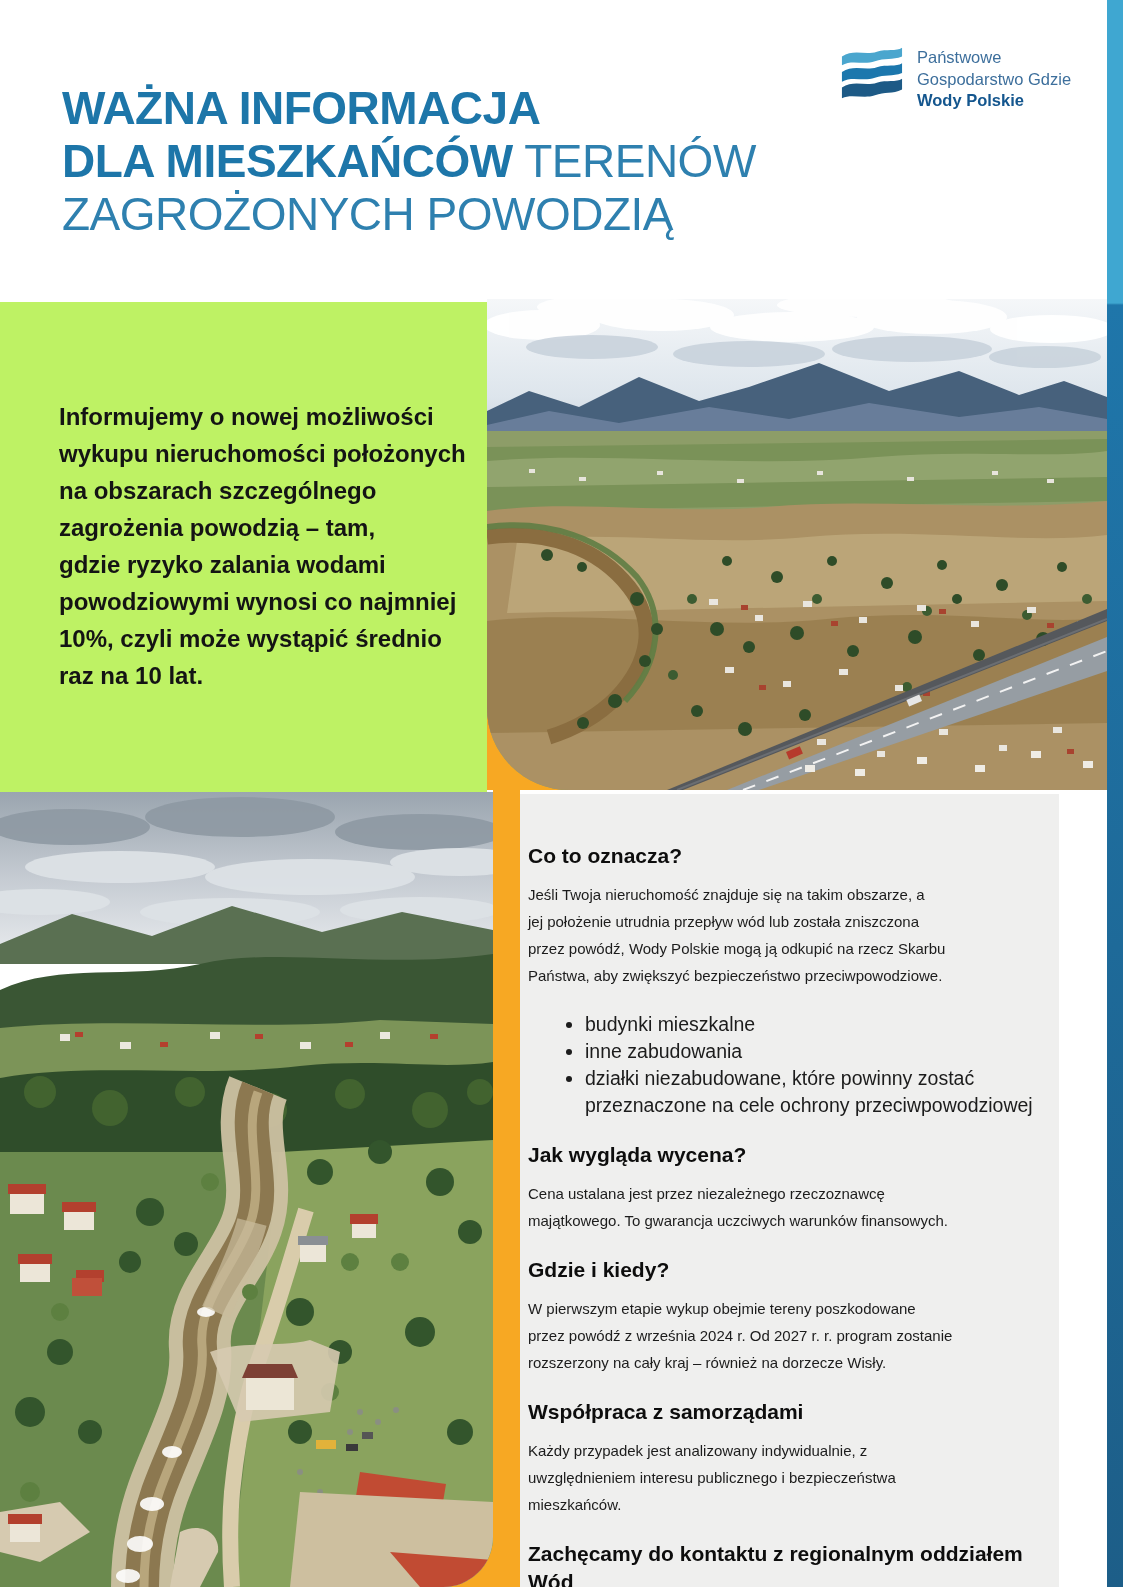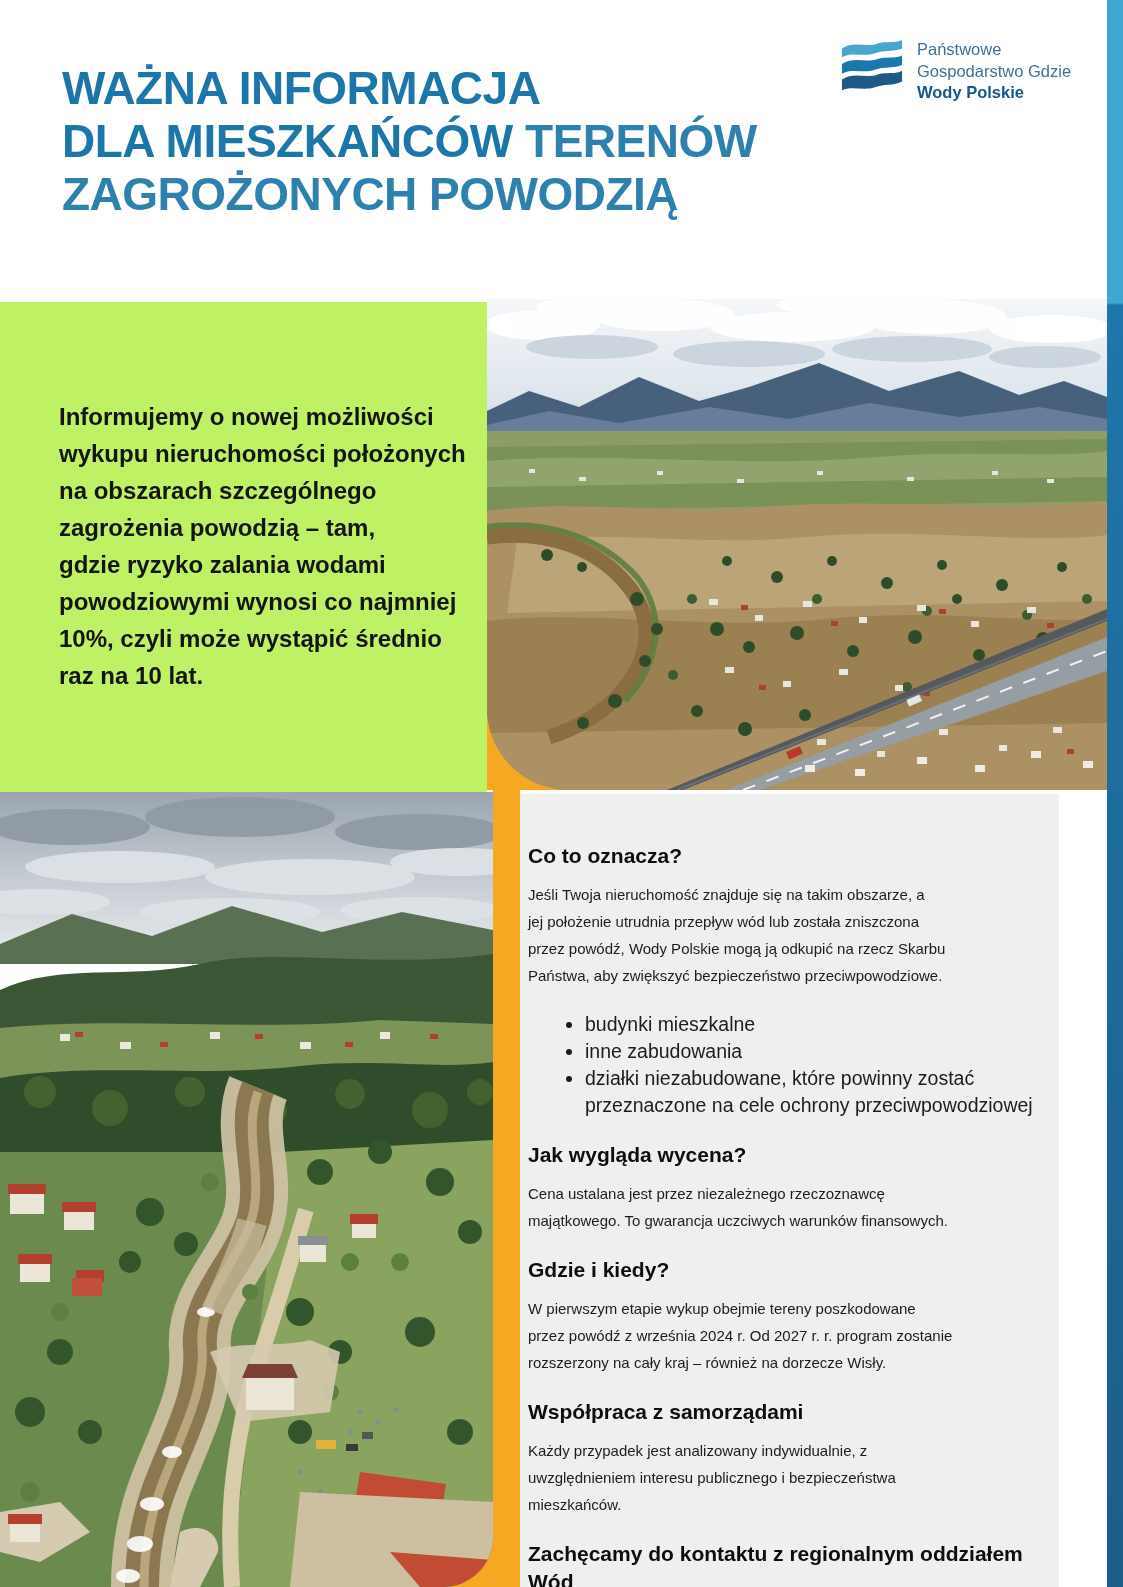--- a/index.html
+++ b/index.html
@@ -1,24 +1,24 @@
 <!DOCTYPE html>
 <html lang="pl"><head>
 <meta charset="utf-8">
 <style>
   html,body{margin:0;padding:0;}
   body{width:1123px;height:1587px;background:#ffffff;font-family:"Liberation Sans","DejaVu Sans",sans-serif;position:relative;overflow:hidden;}
   .page{position:absolute;inset:0;width:1123px;height:1587px;}
 
   
-  .title{position:absolute;left:62px;top:62px;margin:0;font-size:46px;line-height:53px;color:#1d76a9;letter-spacing:-0.5px;font-weight:normal;}
+  .title{position:absolute;left:62px;top:82px;margin:0;font-size:46px;line-height:53px;color:#1d76a9;letter-spacing:-0.5px;font-weight:normal;}
   .title .tb{font-weight:bold;}
-  .title .tl{font-weight:bold;opacity:.92;}
-
-  .logo{position:absolute;left:840px;top:36px;display:flex;align-items:flex-start;gap:13px;}
+  .title .tl{font-weight:normal;opacity:.92;}
+
+  .logo{position:absolute;left:840px;top:44px;display:flex;align-items:flex-start;gap:13px;}
   .logo-waves{width:64px;height:58px;flex:0 0 auto;}
   .logo-text{padding-top:3px;font-size:16.5px;line-height:21.5px;color:#3d6f9c;}
   .logo-text span{display:block;}
   .logo-text .lg-bold{display:block;font-weight:bold;color:#14568e;}
 
   
   .stripe{position:absolute;left:1107px;top:0;width:16px;height:1587px;
     background:linear-gradient(180deg,#3fa7d1 0px,#3fa7d1 303px,#1f76aa 305px,#1d5e88 1587px);}
 
   

